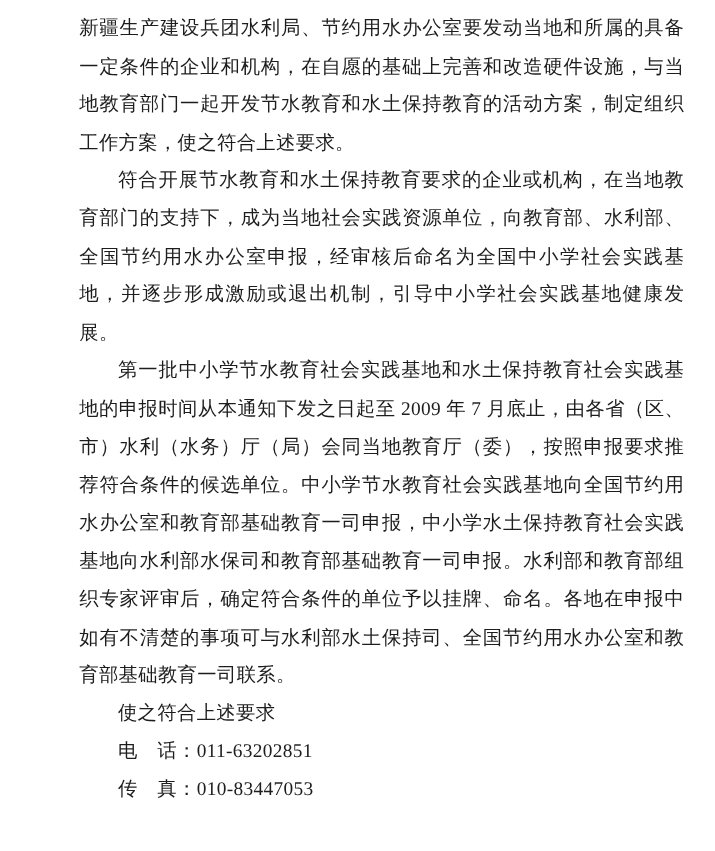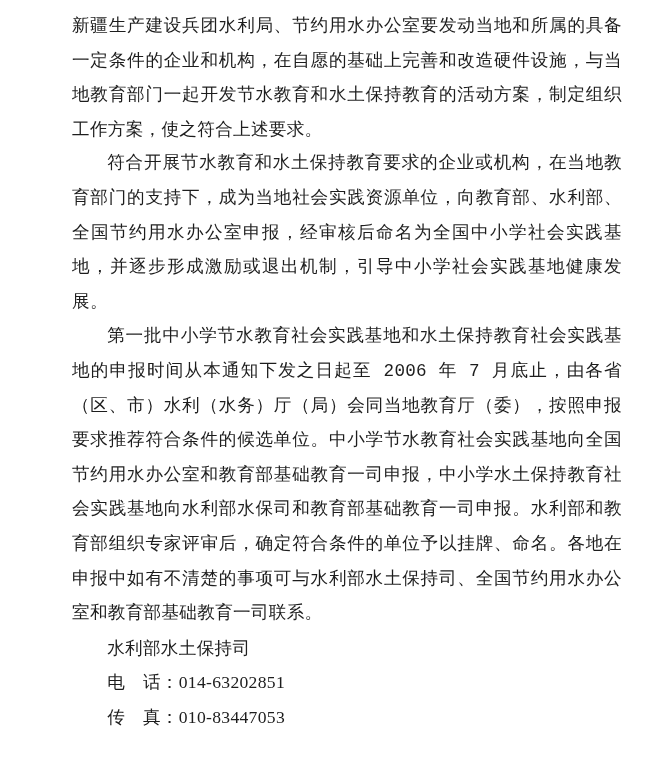--- a/index.html
+++ b/index.html
@@ -21,47 +21,46 @@
   }
   .par {
     margin: 0;
     line-height: 34.6px;
     text-align: justify;
     text-justify: inter-character;
     letter-spacing: 0.3px;
   }
   .par.indent {
     text-indent: 2em;
-    font-family: Liberation Mono, monospace;
   }
   .contact-line {
     margin: 0;
     line-height: 34.6px;
     text-align: left;
     text-indent: 2em;
     letter-spacing: 0.3px;
   }
 </style>
 </head>
 <body>
 
 <div class="page">
 
   <p class="par">新疆生产建设兵团水利局、节约用水办公室要发动当地和所属的具备一定条件的企业和机构，在自愿的基础上完善和改造硬件设施，与当地教育部门一起开发节水教育和水土保持教育的活动方案，制定组织工作方案，使之符合上述要求。</p>
 
   <p class="par indent">符合开展节水教育和水土保持教育要求的企业或机构，在当地教育部门的支持下，成为当地社会实践资源单位，向教育部、水利部、全国节约用水办公室申报，经审核后命名为全国中小学社会实践基地，并逐步形成激励或退出机制，引导中小学社会实践基地健康发展。</p>
 
-  <p class="par indent">第一批中小学节水教育社会实践基地和水土保持教育社会实践基地的申报时间从本通知下发之日起至 2006 年 7 月底止，由各省（区、市）水利（水务）厅（局）会同当地教育厅（委），按照申报要求推荐符合条件的候选单位。中小学节水教育社会实践基地向全国节约用水办公室和教育部基础教育一司申报，中小学水土保持教育社会实践基地向水利部水保司和教育部基础教育一司申报。水利部和教育部组织专家评审后，确定符合条件的单位予以挂牌、命名。各地在申报中如有不清楚的事项可与水利部水土保持司、全国节约用水办公室和教育部基础教育一司联系。</p>
+  <p class="par indent">第一批中小学节水教育社会实践基地和水土保持教育社会实践基地的申报时间从本通知下发之日起至 2009 年 7 月底止，由各省（区、市）水利（水务）厅（局）会同当地教育厅（委），按照申报要求推荐符合条件的候选单位。中小学节水教育社会实践基地向全国节约用水办公室和教育部基础教育一司申报，中小学水土保持教育社会实践基地向水利部水保司和教育部基础教育一司申报。水利部和教育部组织专家评审后，确定符合条件的单位予以挂牌、命名。各地在申报中如有不清楚的事项可与水利部水土保持司、全国节约用水办公室和教育部基础教育一司联系。</p>
 
   <p class="contact-line">
-    <span>水利部水土保持司</span>
+    <span>使之符合上述要求</span>
   </p>
 
 
   <p class="contact-line">
-    <span>电　话：</span><span>014-63202851</span>
+    <span>电　话：</span><span>011-63202851</span>
   </p>
 
   <p class="contact-line">
     <span>传　真：</span><span>010-83447053</span>
   </p>
 
 </div>
 
 </body></html>

